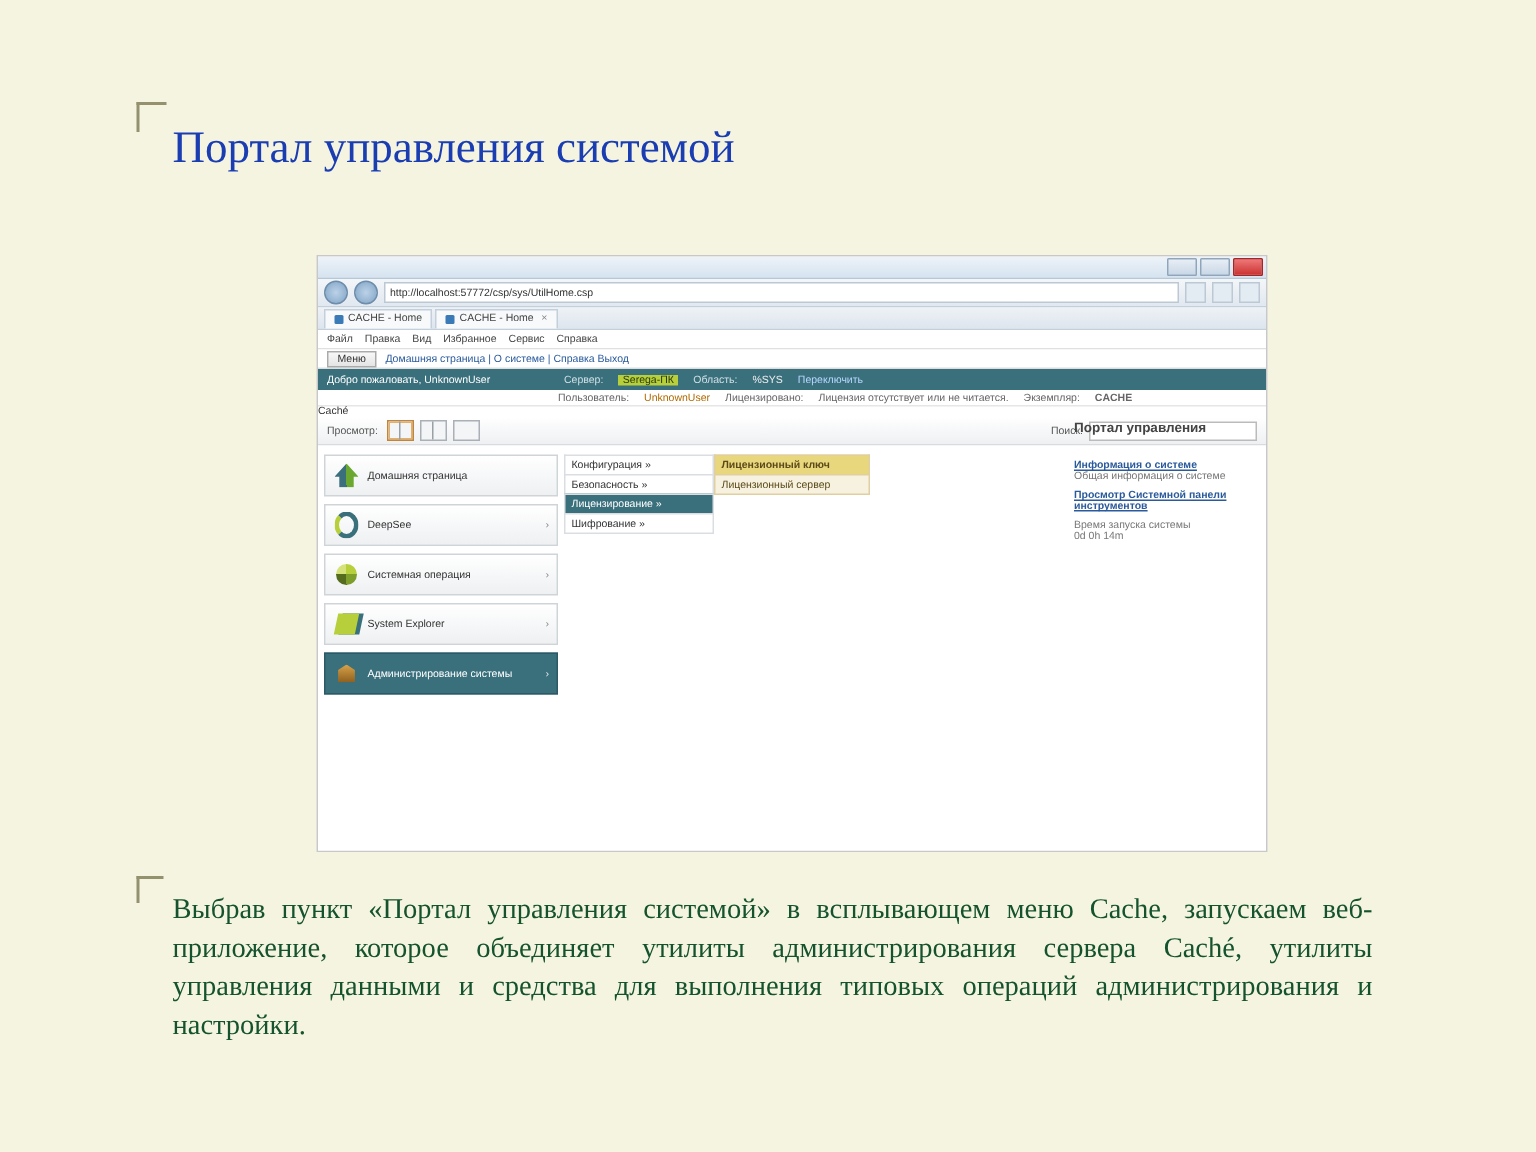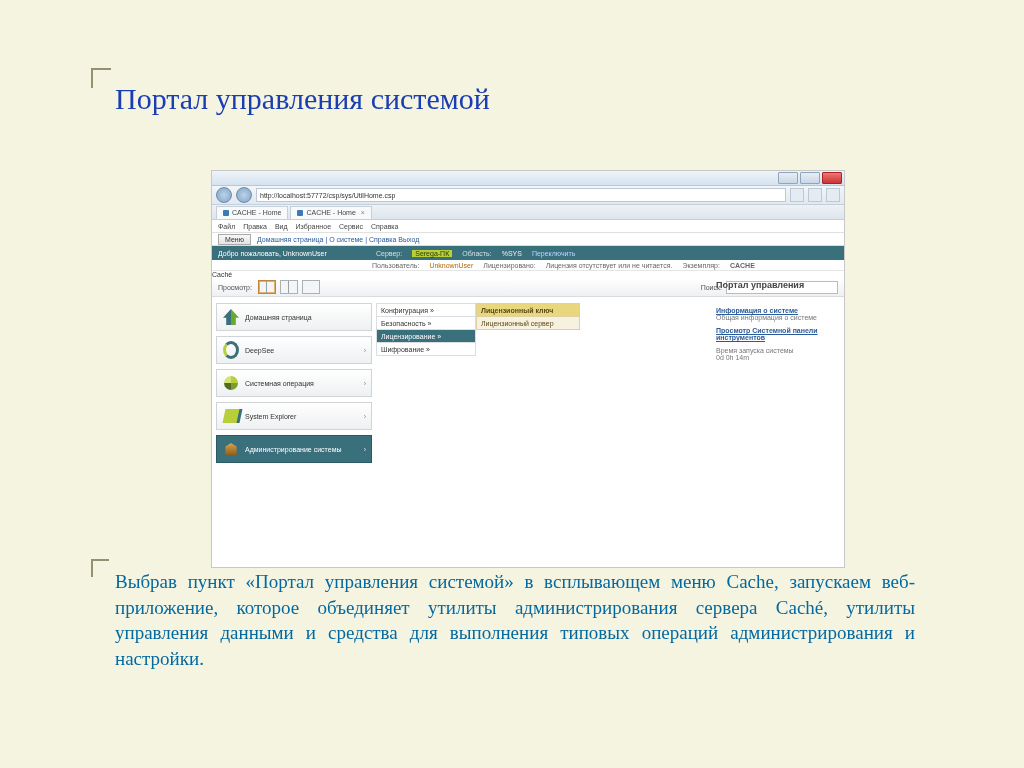--- a/index.html
+++ b/index.html
@@ -35,24 +35,24 @@
     content: "";
     position: absolute;
     background: #94916e;
   }
   .title .corner::before { left: 0; top: 0; width: 2px; height: 20px; }
   .title .corner::after  { left: 0; top: 0; width: 20px; height: 2px; }
 
   .body-text {
     position: absolute;
     left: 115px;
-    top: 569px;
+    top: 594px;
     width: 800px;
     font-size: 19px;
-    color: #0369a1;
+    color: #14532d;
     line-height: 1.35;
   }
   .body-text .corner2 {
     position: absolute;
     left: -24px;
     top: -10px;
     width: 18px;
     height: 18px;
   }
   .body-text .corner2::before,

